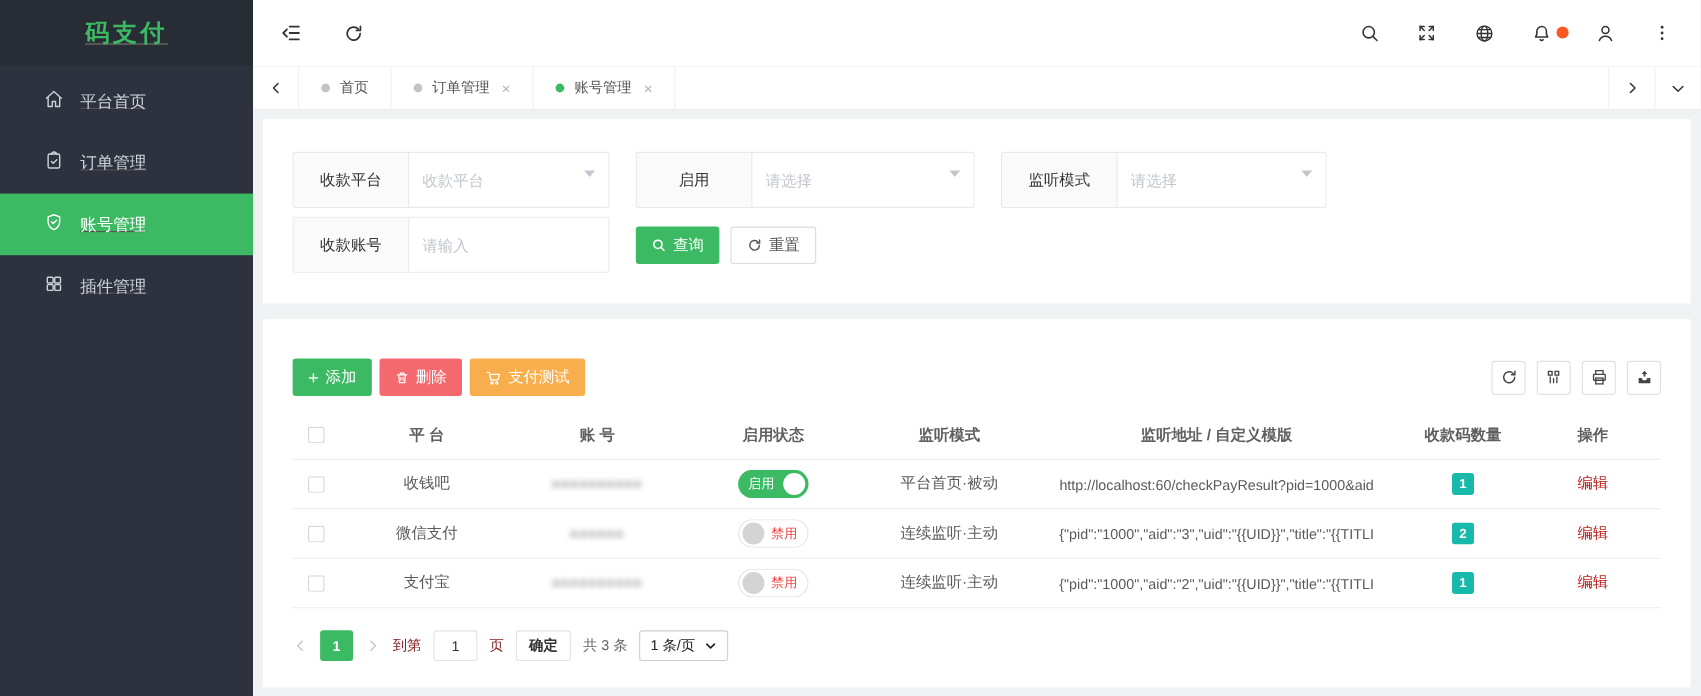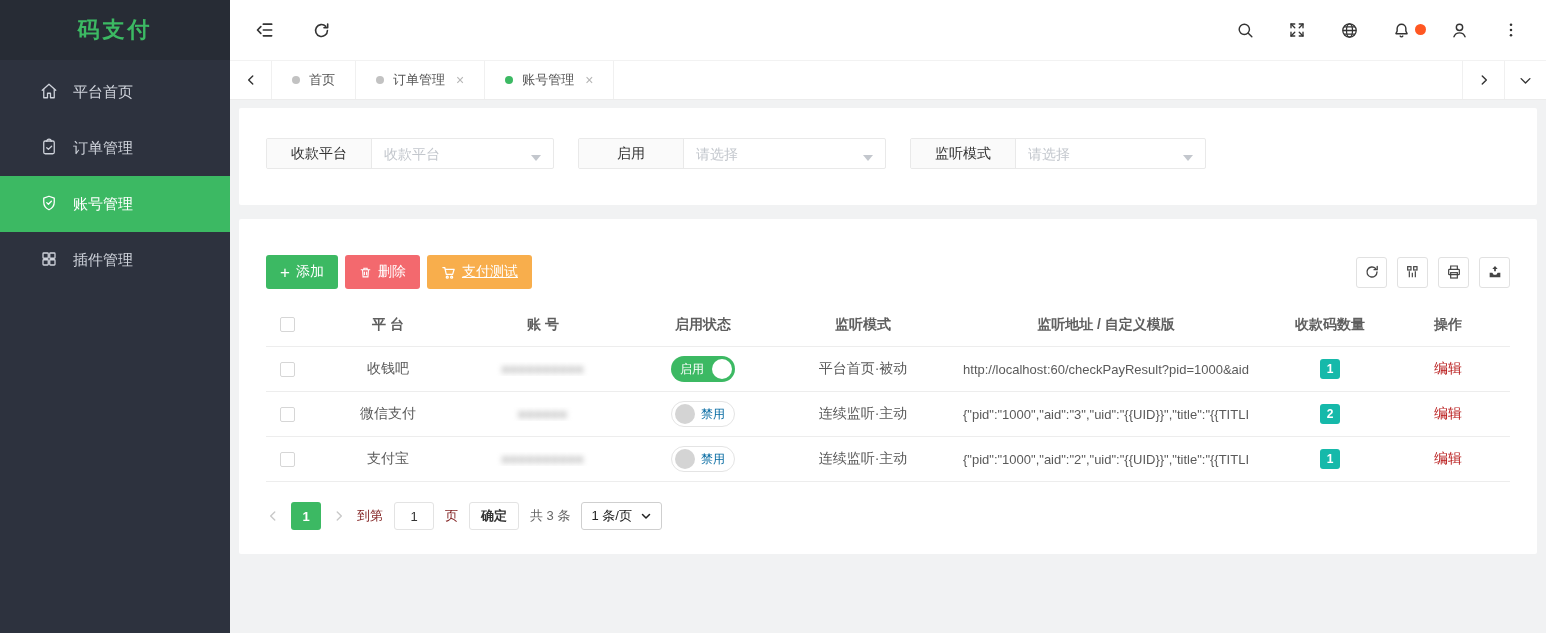--- a/index.html
+++ b/index.html
@@ -1,20 +1,20 @@
 <!DOCTYPE html>
 <html><head>
 <meta charset="utf-8">
 <style>
   * { margin:0; padding:0; box-sizing:border-box; }
   html,body { width:1546px; height:633px; font-family:"Liberation Sans","DejaVu Sans",sans-serif; font-size:14px; color:#555; overflow:hidden; }
   body { display:flex; background:#f1f2f3; }
 
   
-  .sidebar { width:230px; flex:0 0 230px; background:#2d323e; display:flex; flex-direction:column; }
+  .sidebar { width:230px; flex:0 0 230px; background:#2d323e; display:flex; flex-direction:column;text-decoration:underline; }
   .logo { height:60px; background:#272c35; display:flex; align-items:center; justify-content:center;
           color:#3cb963; font-size:22px; font-weight:bold; letter-spacing:3px; }
   .menu { padding-top:4px; }
   .menu-item { height:56px; display:flex; align-items:center; gap:15px; padding-left:40px;
                color:#cfd3db; font-size:15px; cursor:pointer; }
   .menu-item.active { background:#3cb963; color:#fff; }
   .menu-item svg { flex:0 0 auto; }
 
   
   .main { flex:1; display:flex; flex-direction:column; min-width:0; }
@@ -34,36 +34,36 @@
   .tab.active .tab-dot { background:#3cb963; }
   .tab-close { color:#b5b5b5; font-size:14px; margin-left:2px; cursor:pointer; }
   .tab-spacer { flex:1; }
 
   
   .content { flex:1; padding:8px 9px; overflow:hidden; }
   .card { background:#fff; border-radius:2px; }
   .filter-card { padding:30px 27px 28px; margin-bottom:14px; }
   .frow { display:flex; align-items:center; gap:24px; }
   .frow + .frow { margin-top:8px; }
-  .fgroup { display:flex; height:31px; border:1px solid #e9e9e9; border-radius:2px; overflow:hidden; background:#fff; }
+  .fgroup { display:flex; height:51px; border:1px solid #e9e9e9; border-radius:2px; overflow:hidden; background:#fff; }
   .w1 { width:288px; } .w2 { width:308px; } .w3 { width:296px; }
   .flabel { width:105px; flex:0 0 105px; background:#fafafa; border-right:1px solid #e9e9e9;
             display:flex; align-items:center; justify-content:center; color:#333; }
   .fctrl { flex:1; position:relative; display:flex; }
   .fctrl input { width:100%; border:none; outline:none; padding:0 12px; font-size:14px; color:#333; font-family:inherit; background:transparent; }
   .fctrl input::placeholder { color:#c3c7cd; }
   .caret-down { position:absolute; right:12px; top:16px; width:0; height:0;
                 border-left:5px solid transparent; border-right:5px solid transparent; border-top:6px solid #c3c7cd; }
 
   .btn { height:34px; display:inline-flex; align-items:center; gap:6px; padding:0 14px;
          border:none; border-radius:3px; font-size:14px; cursor:pointer; font-family:inherit; white-space:nowrap; }
   .btn-green  { background:#3cb963; color:#fff; }
   .btn-plain  { background:#fff; color:#555; border:1px solid #dcdcdc; }
   .btn-red    { background:#f3696e; color:#fff; }
-  .btn-orange { background:#f8ae4c; color:#fff;text-decoration:underline; }
+  .btn-orange { background:#f8ae4c; color:#fff; }
 
   
   .table-card { padding:36px 27px 24px; }
   .tbl-toolbar { display:flex; align-items:center; margin-bottom:14px; }
   .tbl-toolbar .left { display:flex; gap:7px; }
   .tbl-toolbar .right { margin-left:auto; display:flex; gap:10px; }
   .icon-btn { width:31px; height:31px; border:1px solid #e1e1e1; border-radius:3px; background:#fff;
               display:flex; align-items:center; justify-content:center; color:#444; cursor:pointer; }
 
   .thead, .trow { display:grid; grid-template-columns:42px 160px 150px 170px 150px 336px 112px 1fr;
@@ -73,21 +73,21 @@
   .cell { display:flex; align-items:center; justify-content:center; text-align:center; padding:0 4px; overflow:hidden; white-space:nowrap; }
   .cell.addr { font-size:13px; }
   .cb { width:15px; height:15px; appearance:none; -webkit-appearance:none; border:1px solid #d6d6d6; border-radius:2px; background:#fff; cursor:pointer; }
 
   .blurred { filter:blur(3px); color:#8d8d8d; font-size:12px; letter-spacing:1px; }
 
   .toggle { width:64px; height:26px; border-radius:14px; display:flex; align-items:center; font-size:12px; cursor:pointer; }
   .toggle .knob { width:20px; height:20px; border-radius:50%; }
   .toggle.on  { background:#3cb963; color:#fff; padding:0 3px 0 9px; justify-content:space-between; }
   .toggle.on .knob { background:#fff; }
-  .toggle.off { background:#fff; border:1px solid #e4e4e4; color:#0369a1; padding:0 9px 0 3px; justify-content:space-between; }
+  .toggle.off { background:#fff; border:1px solid #e4e4e4; color:#ef4444; padding:0 9px 0 3px; justify-content:space-between; }
   .toggle.off .knob { background:#d4d4d4; }
 
   .badge { min-width:20px; height:20px; padding:0 5px; background:#16b9aa; color:#fff; border-radius:3px;
            display:inline-flex; align-items:center; justify-content:center; font-size:12px; font-weight:bold; }
   .link-edit { color:#b91c1c; cursor:pointer; }
 
   
   .pager { display:flex; align-items:center; gap:11px; margin-top:20px; font-size:13px; color:#666; }
   .pg-chev { color:#c9c9c9; display:flex; align-items:center; cursor:pointer; }
   .pg-cur { width:30px; height:28px; background:#3cb963; color:#fff; border-radius:3px;
@@ -253,20 +253,42 @@
         </div>
         <div class="fgroup w3">
           <span class="flabel">监听模式</span>
           <span class="fctrl">
             <input readonly="" placeholder="请选择" style="">
             <i class="caret-down"></i>
           </span>
         </div>
       </div>
       <div class="frow">
+        <div class="fgroup w1">
+          <span class="flabel">收款账号</span>
+          <span class="fctrl">
+            <input placeholder="请输入" style="">
+          </span>
+        </div>
+        <div style="display:flex;gap:10px">
+          <button class="btn btn-green">
+            <svg width="14" height="14" viewBox="0 0 24 24" fill="none" stroke="#fff" stroke-width="2.4" stroke-linecap="round">
+                <circle cx="10.5" cy="10.5" r="6.5"></circle>
+                <path d="m15.5 15.5 4.5 4.5"></path>
+              </svg>
+            <span>查询</span>
+          </button>
+          <button class="btn btn-plain">
+            <svg width="14" height="14" viewBox="0 0 24 24" fill="none" stroke="#555" stroke-width="2.2" stroke-linecap="round">
+                <path d="M19.5 12a7.5 7.5 0 1 1-2.1-5.2"></path>
+                <path d="M19.8 3.8v4.7h-4.7"></path>
+              </svg>
+            <span>重置</span>
+          </button>
+        </div>
       </div>
     </section>
 
     <section class="card table-card">
 
       <div class="tbl-toolbar">
         <div class="left">
           <button class="btn btn-green">
             <span style="font-size:17px;line-height:1">+</span>
             <span>添加</span>

